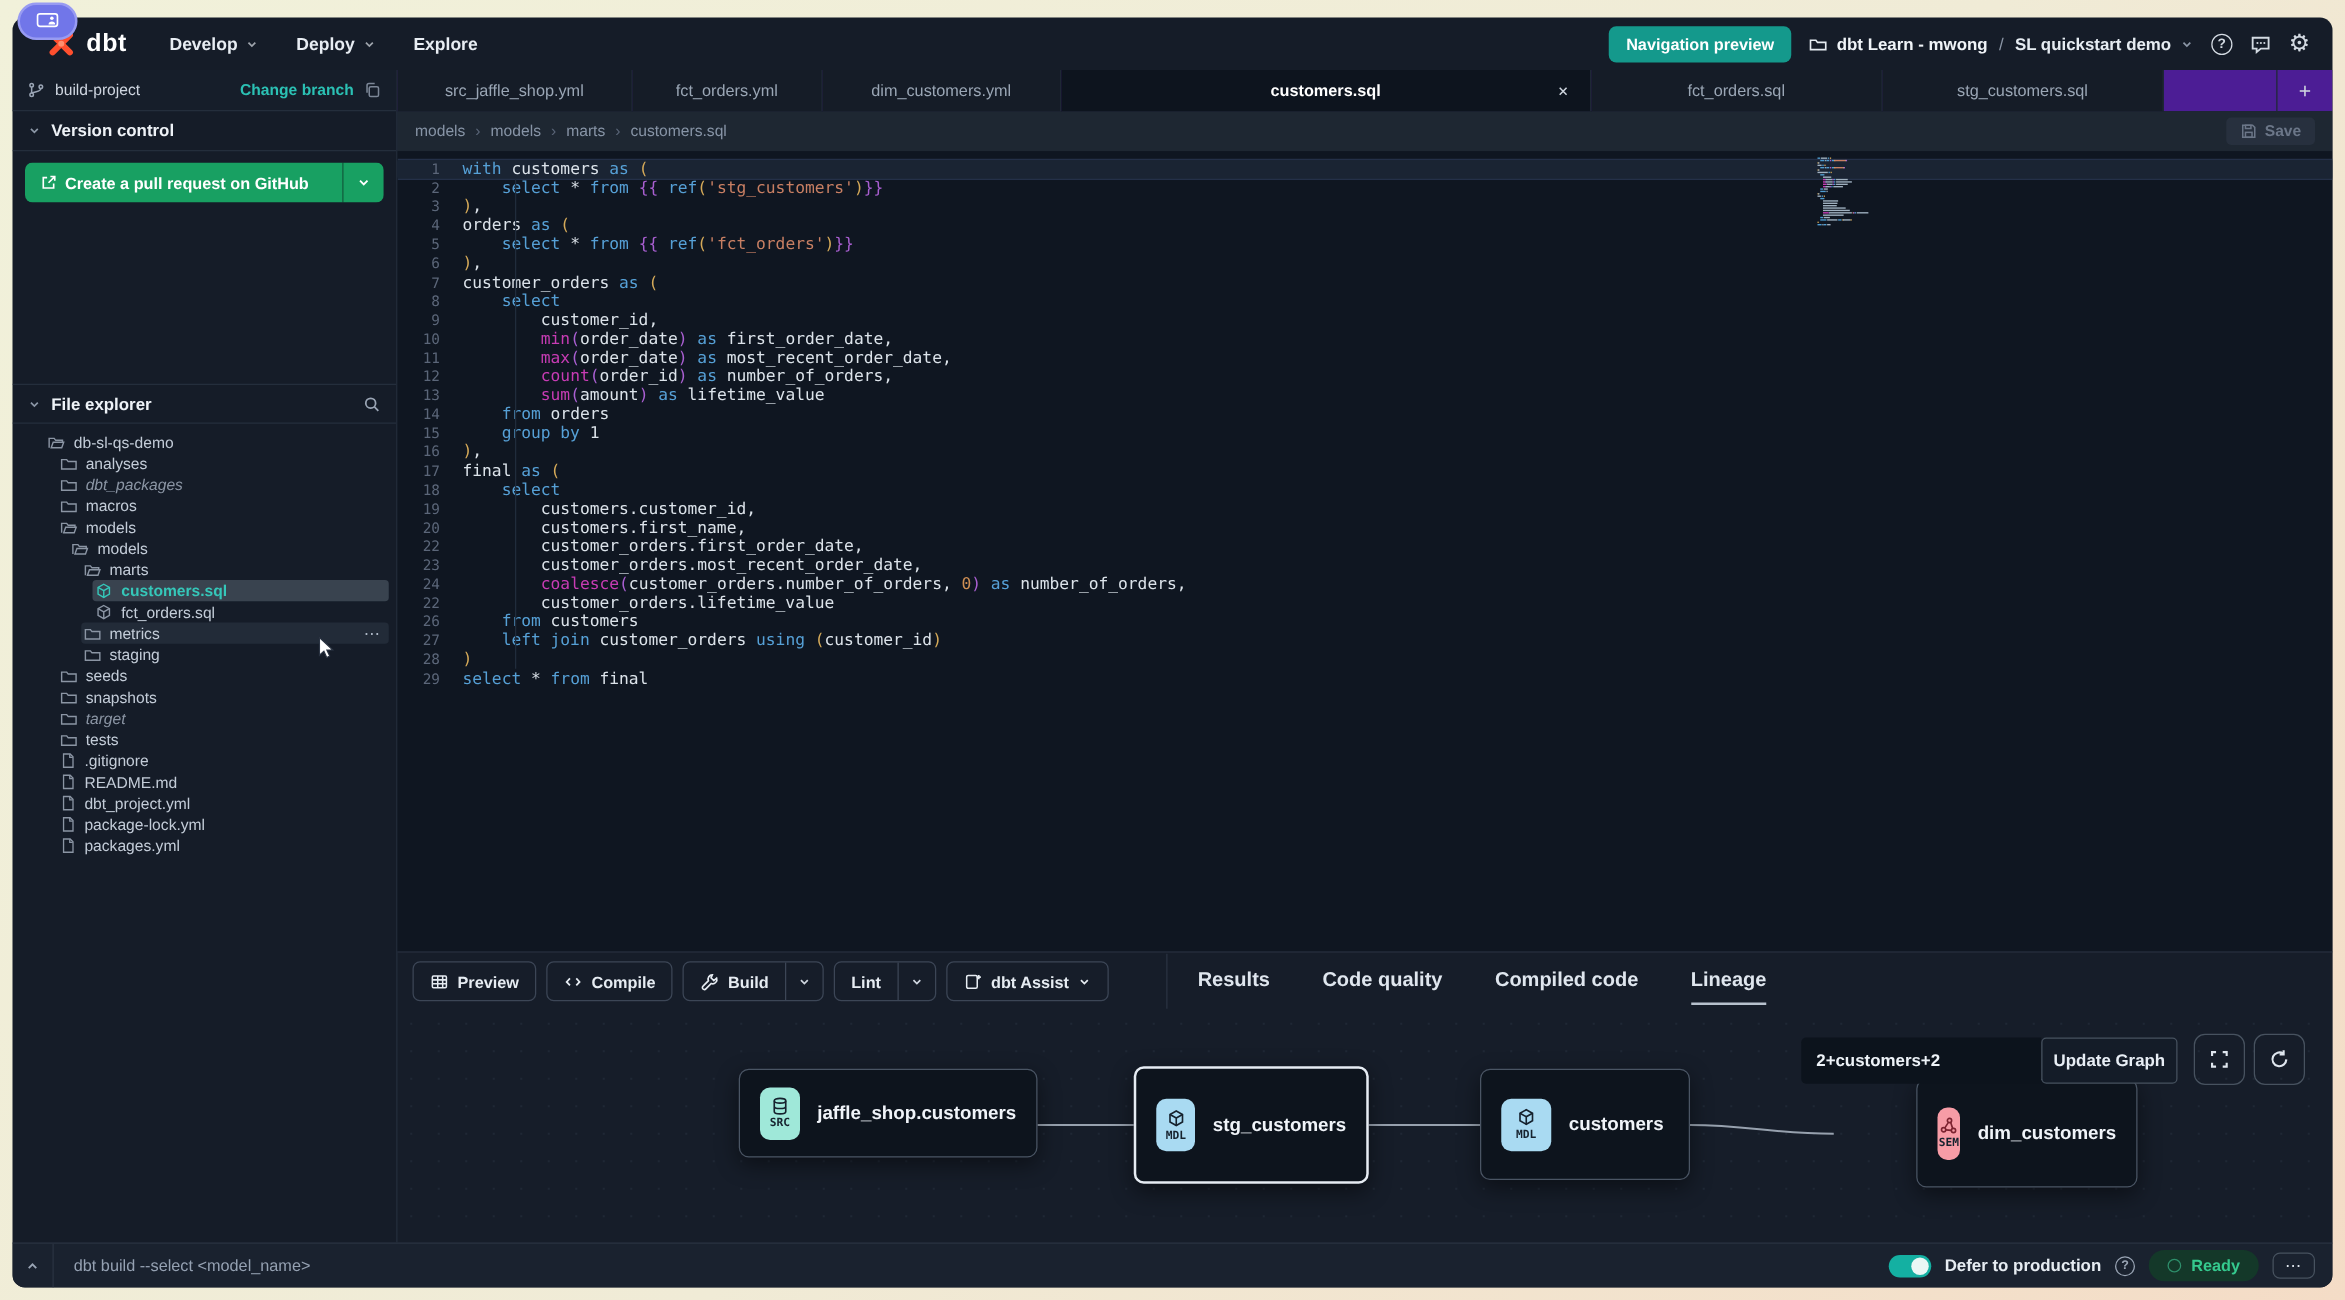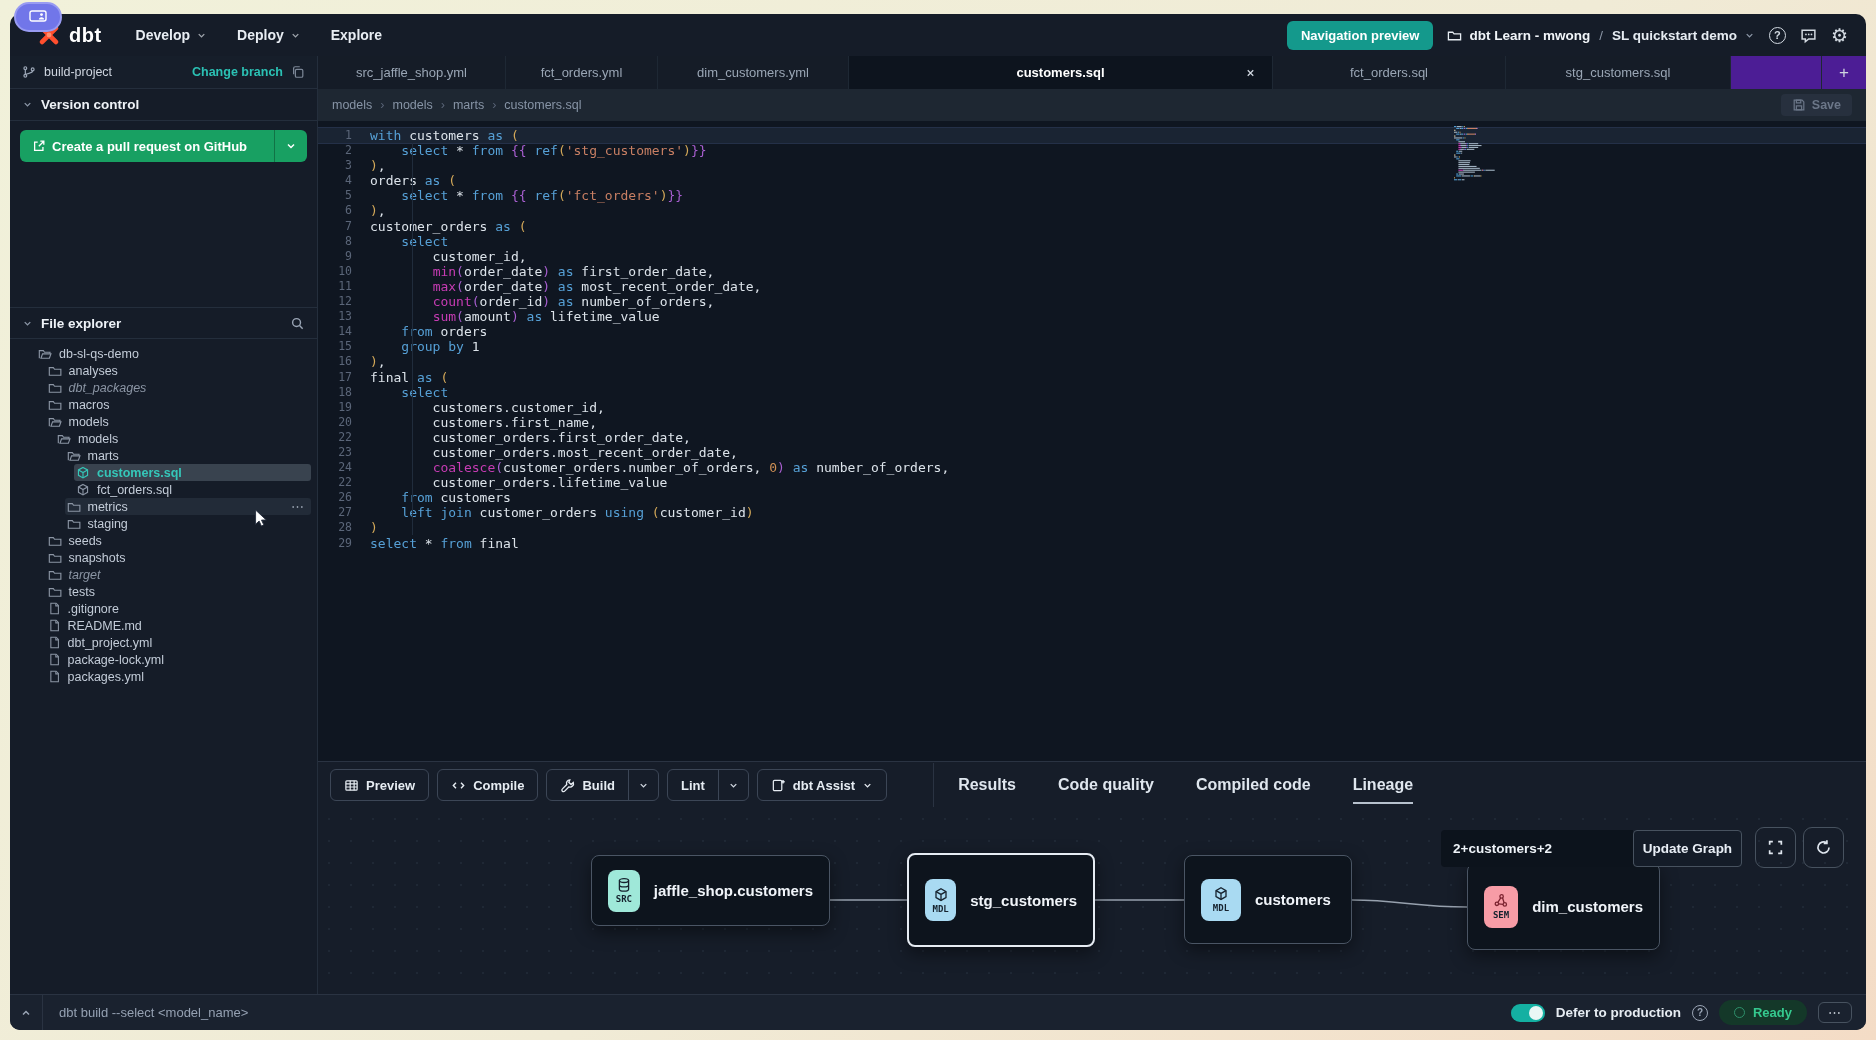--- a/index.html
+++ b/index.html
@@ -107,21 +107,21 @@
   .lnode { position:absolute; background:#0d141d; border:1.5px solid #4a5564; border-radius:8px;
     display:flex; align-items:center; gap:14px; padding:0 16px; box-shadow:0 6px 18px rgba(0,0,0,.45); }
   .lnode.selected { border:2px solid #e6ecf3; }
   .lbadge { width:40px; height:42px; border-radius:8px; display:flex; flex-direction:column;
     align-items:center; justify-content:center; gap:1px; color:#16222e; }
   .lbadge .tag { font-size:9px; font-weight:bold; font-family:"DejaVu Sans Mono", monospace; }
   .lnode .nlabel { font-size:15px; font-weight:bold; color:#f0f4f9; white-space:nowrap; }
   .lnode-1 { left:273px; top:47px; width:239px; height:71px; }
   .lnode-2 { left:589px; top:45px; width:188px; height:94px; }
   .lnode-3 { left:866px; top:47px; width:168px; height:89px; }
-  .lnode-4 { left:1149px; top:55px; width:193px; height:87px; }
+  .lnode-4 { left:1215px; top:55px; width:177px; height:87px; }
   .graph-filter { position:absolute; left:1123px; top:22px; width:192px; height:37px;
     background:#0c131c; border:none; color:#eef3f8; font-size:13.5px; font-weight:bold;
     padding:0 12px; border-radius:4px 0 0 4px; font-family:"Liberation Sans", sans-serif; }
   .update-graph { position:absolute; left:1315px; top:22px; width:109px; height:37px;
     background:#141c28; border:1px solid #47525f; border-radius:4px; color:#e8eef5;
     font-size:13.5px; font-weight:bold; }
   .sq-btn { position:absolute; top:19px; width:41px; height:41px; background:none;
     border:1px solid #47525f; border-radius:9px; color:#dfe6ee;
     display:flex; align-items:center; justify-content:center; }
   .fullscreen-btn { left:1437px; } .refresh-btn { left:1485px; }

